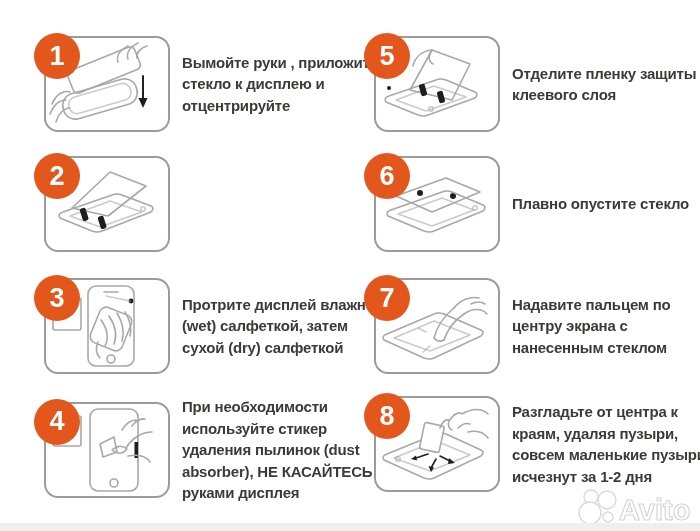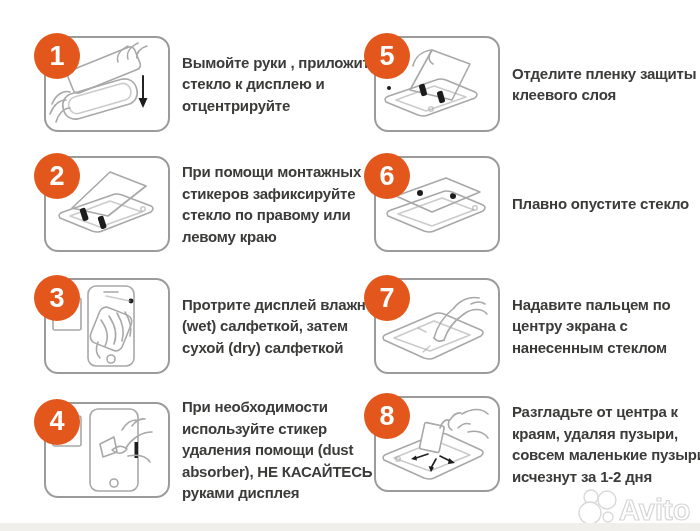--- a/index.html
+++ b/index.html
@@ -66,24 +66,20 @@
       </div>
       <svg class="art line-art" viewBox="0 0 122 92">
         <path d="M14,60 Q11,56 17,54 L66,37 Q70,35 76,37 L105,48 Q109,50 105,54 L56,73 Q52,75 46,73 Z"></path>
         <path d="M24,58 L64,43 L96,54 L54,69 Z" class="soft"></path>
         <circle cx="97" cy="51" r="2.2" class="soft"></circle>
         <path d="M26,50 L64,14 L100,28 L62,58 Z"></path>
         <rect x="35" y="50" width="6" height="13" rx="2" transform="rotate(-18 38 56)" class="ink-fill"></rect>
         <rect x="53" y="58" width="6" height="13" rx="2" transform="rotate(-18 56 64)" class="ink-fill"></rect>
       </svg>
     </div>
-    <div class="text">При помощи монтажных
-стикеров зафиксируйте
-стекло по правому или
-левому краю</div>
   </div>
 
   <div class="step s3">
     <div class="figure">
       <div class="badge">
         <span>3</span>
       </div>
       <svg class="art line-art" viewBox="0 0 122 92">
         <rect x="7" y="18" width="28" height="32" rx="2"></rect>
         <rect x="42" y="6" width="46" height="80" rx="8"></rect>
@@ -111,21 +107,21 @@
         <rect x="44" y="5" width="48" height="82" rx="8"></rect>
         <circle cx="68" cy="79" r="4"></circle>
         <rect x="88.5" y="38" width="3.5" height="16" class="ink-fill"></rect>
         <path d="M54,40 l14,-7 l3,15 l-14,5 z" fill="#ffffff"></path>
         <path d="M66,46 q8,-7 15,-1 q-7,8 -15,1 z"></path>
         <path d="M80,44 C86,34 96,28 106,28 M82,52 C92,50 100,52 104,58 M76,26 q6,-10 14,-10 M86,22 q6,-8 13,-7"></path>
       </svg>
     </div>
     <div class="text">При необходимости
 используйте стикер
-удаления помощи (dust
+удаления пылинок (dust
 absorber), НЕ КАСАЙТЕСЬ
 руками дисплея</div>
   </div>
 
   <div class="step s5">
     <div class="figure">
       <div class="badge">
         <span>5</span>
       </div>
       <svg class="art line-art" viewBox="0 0 122 92">

